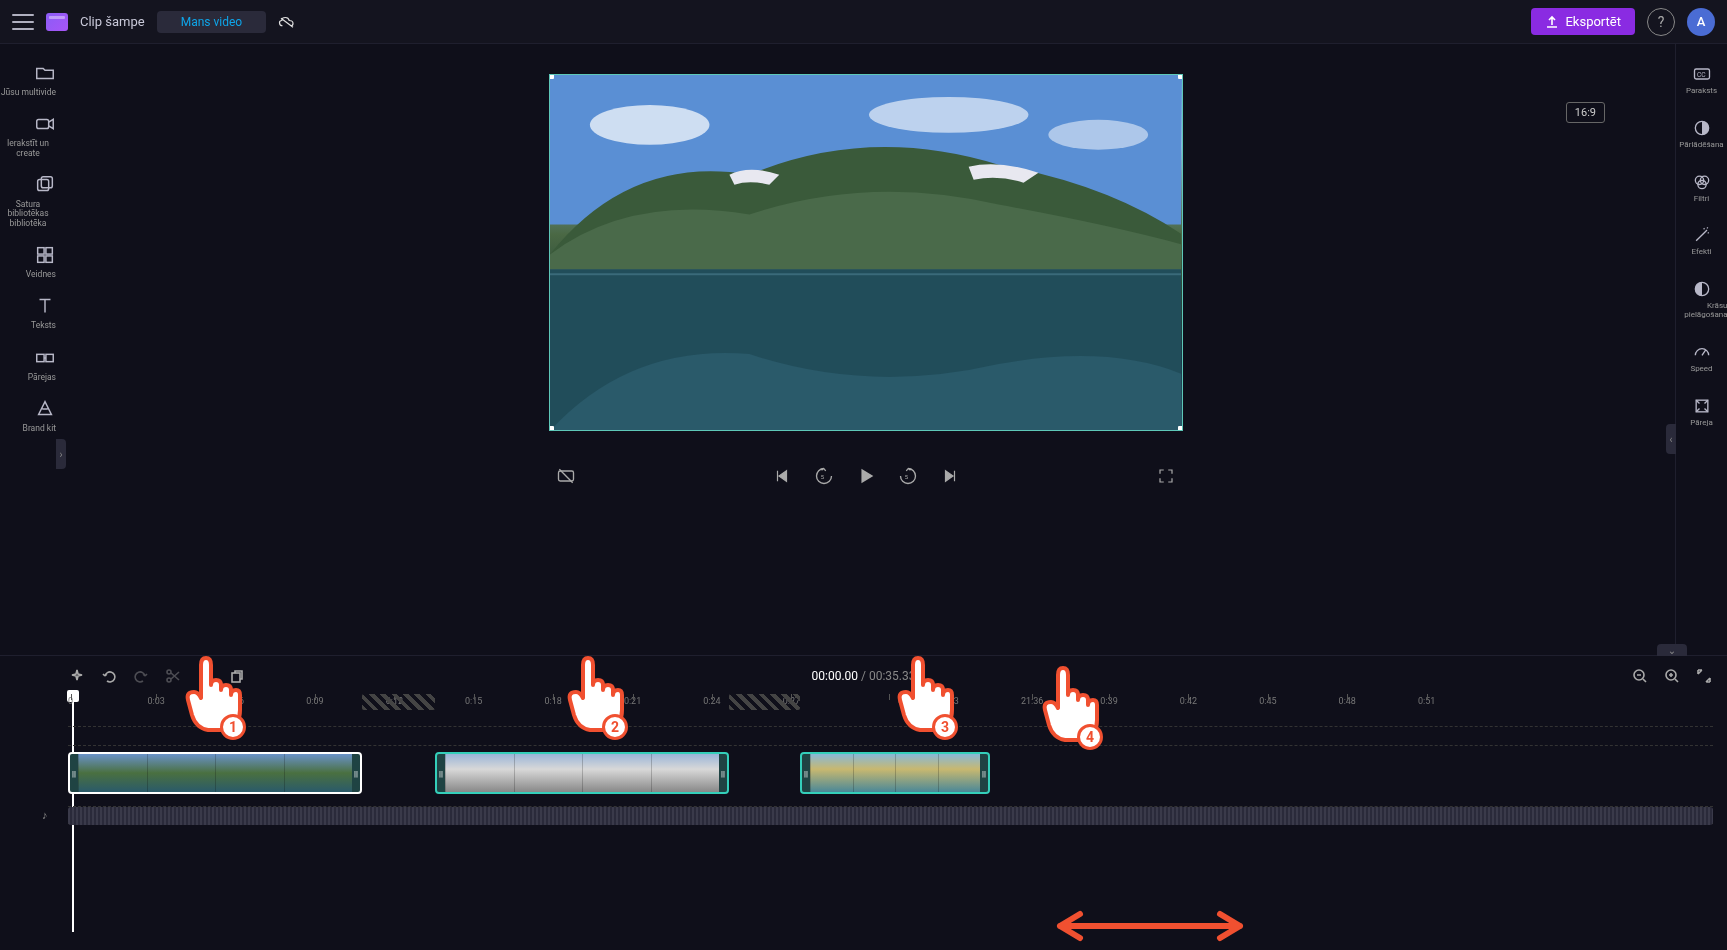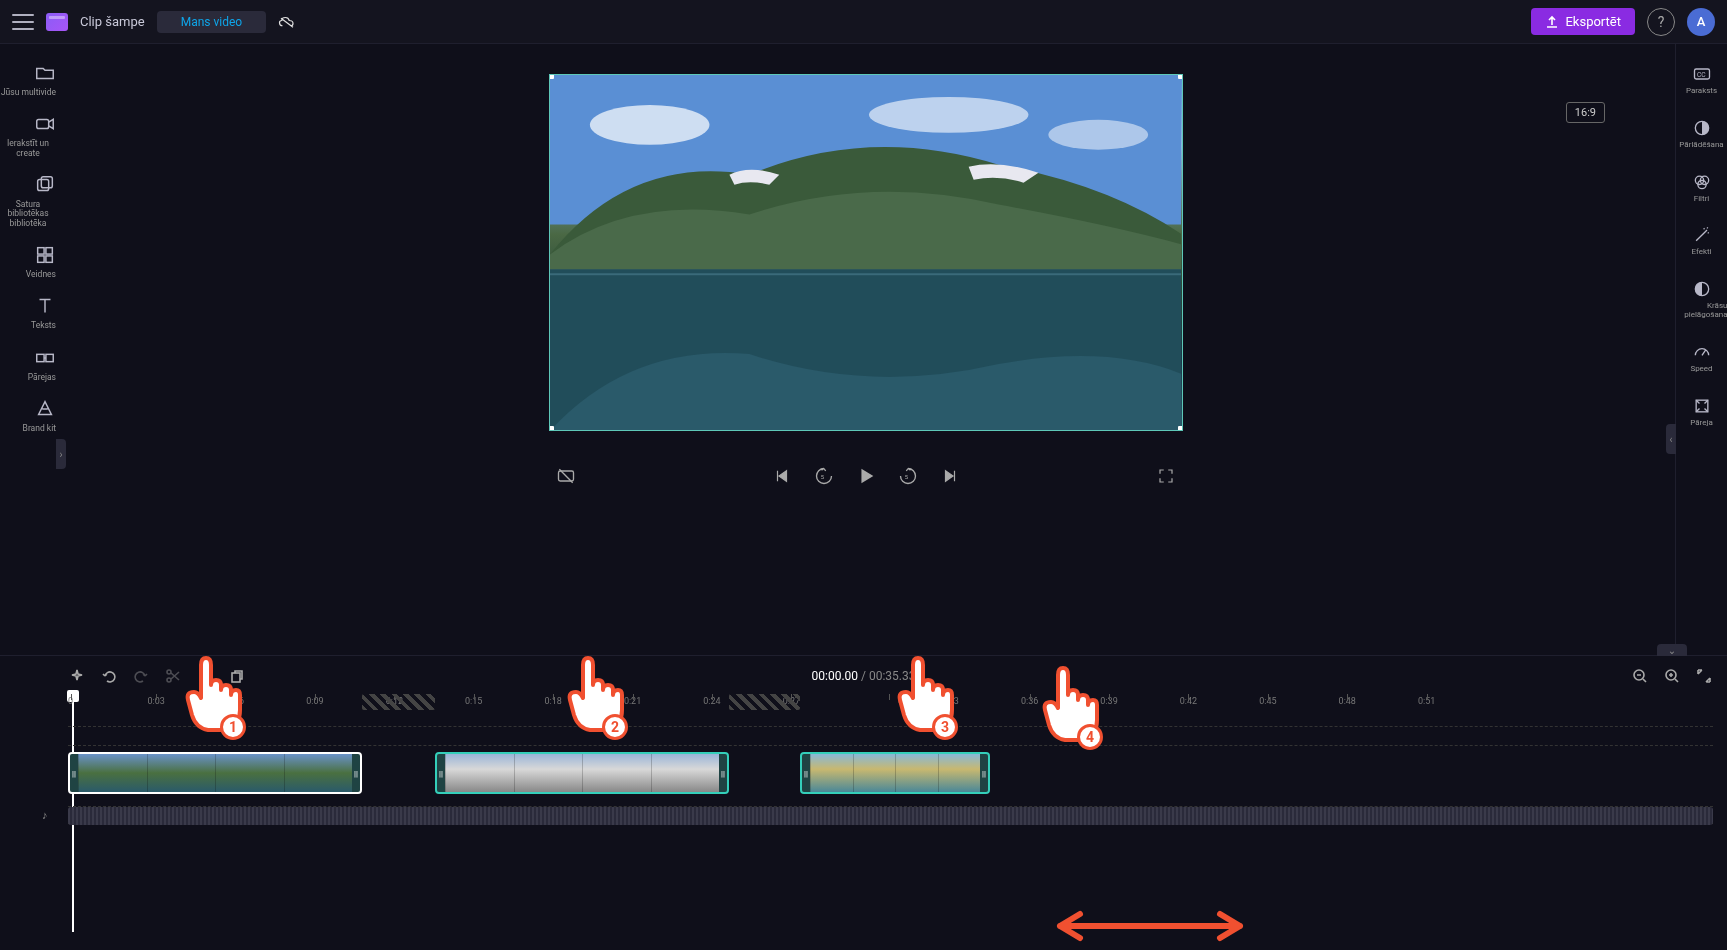--- a/index.html
+++ b/index.html
@@ -397,21 +397,21 @@
         <div class="tick" style="left: 158.824px;">0:06</div>
         <div class="tick" style="left: 238.235px;">0:09</div>
         <div class="tick" style="left: 317.647px;">0:12</div>
         <div class="tick" style="left: 397.059px;">0:15</div>
         <div class="tick" style="left: 476.471px; text-align: center;">0:18</div>
         <div class="tick" style="left: 555.882px;">0:21</div>
         <div class="tick" style="left: 635.294px;">0:24</div>
         <div class="tick" style="left: 714.706px;">0:27</div>
         <div class="tick" style="left: 794.118px; padding-left: 36px;">0:30</div>
         <div class="tick" style="left: 873.529px;">0:33</div>
-        <div class="tick" style="left: 952.941px;">0:36</div>
+        <div class="tick" style="left: 952.941px;">21:36</div>
         <div class="tick" style="left: 1032.35px;">0:39</div>
         <div class="tick" style="left: 1111.76px;">0:42</div>
         <div class="tick" style="left: 1191.18px;">0:45</div>
         <div class="tick" style="left: 1270.59px;">0:48</div>
         <div class="tick" style="left: 1350px;">0:51</div>
         <div class="gap-region" style="left: 294px; width: 73px;"></div>
         <div class="gap-region" style="left: 661px; width: 71px;"></div>
       </div>
 
     <div class="tracks">

